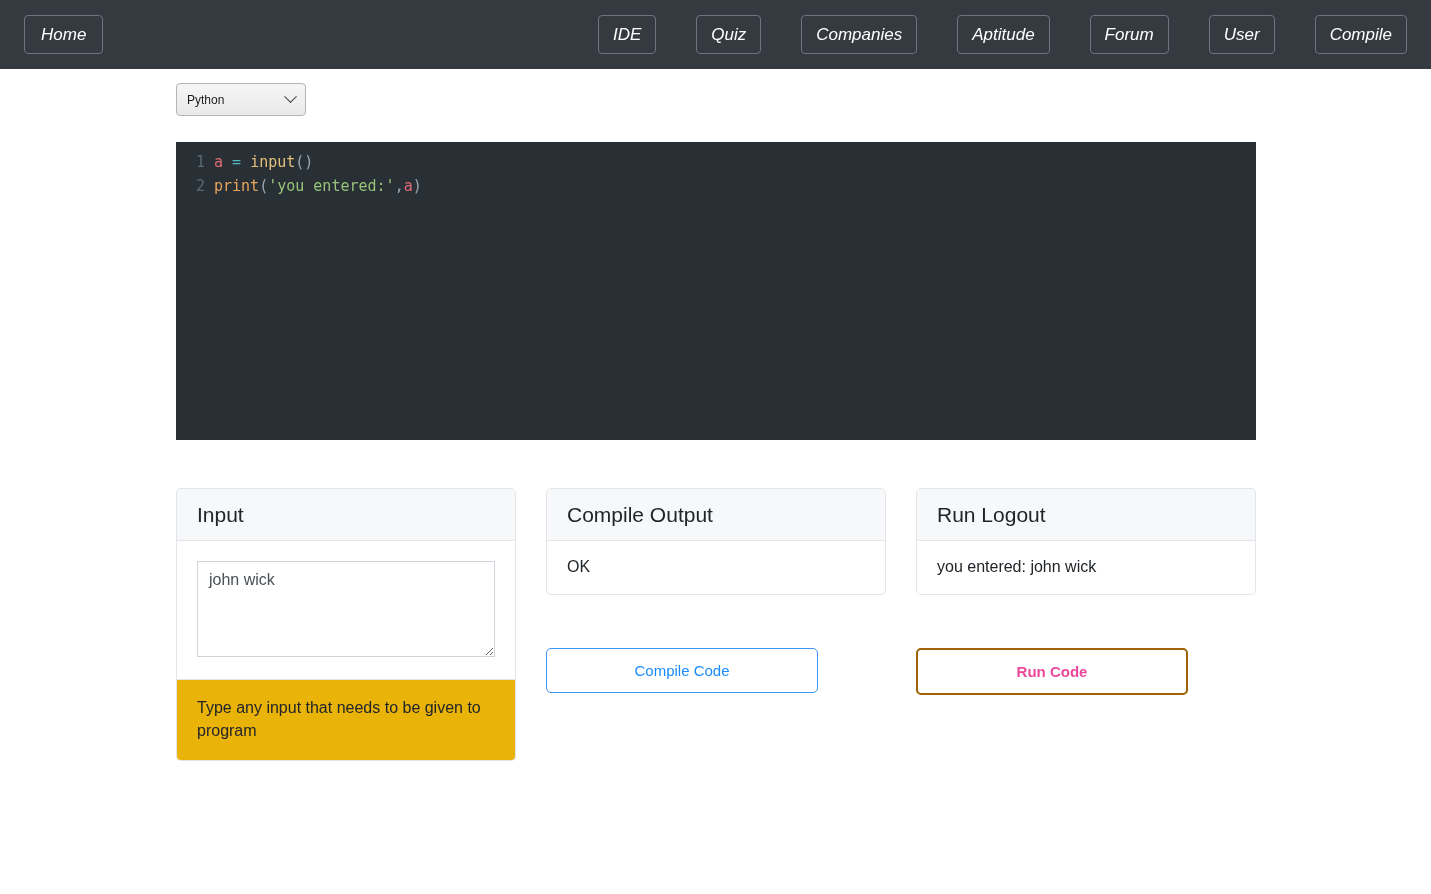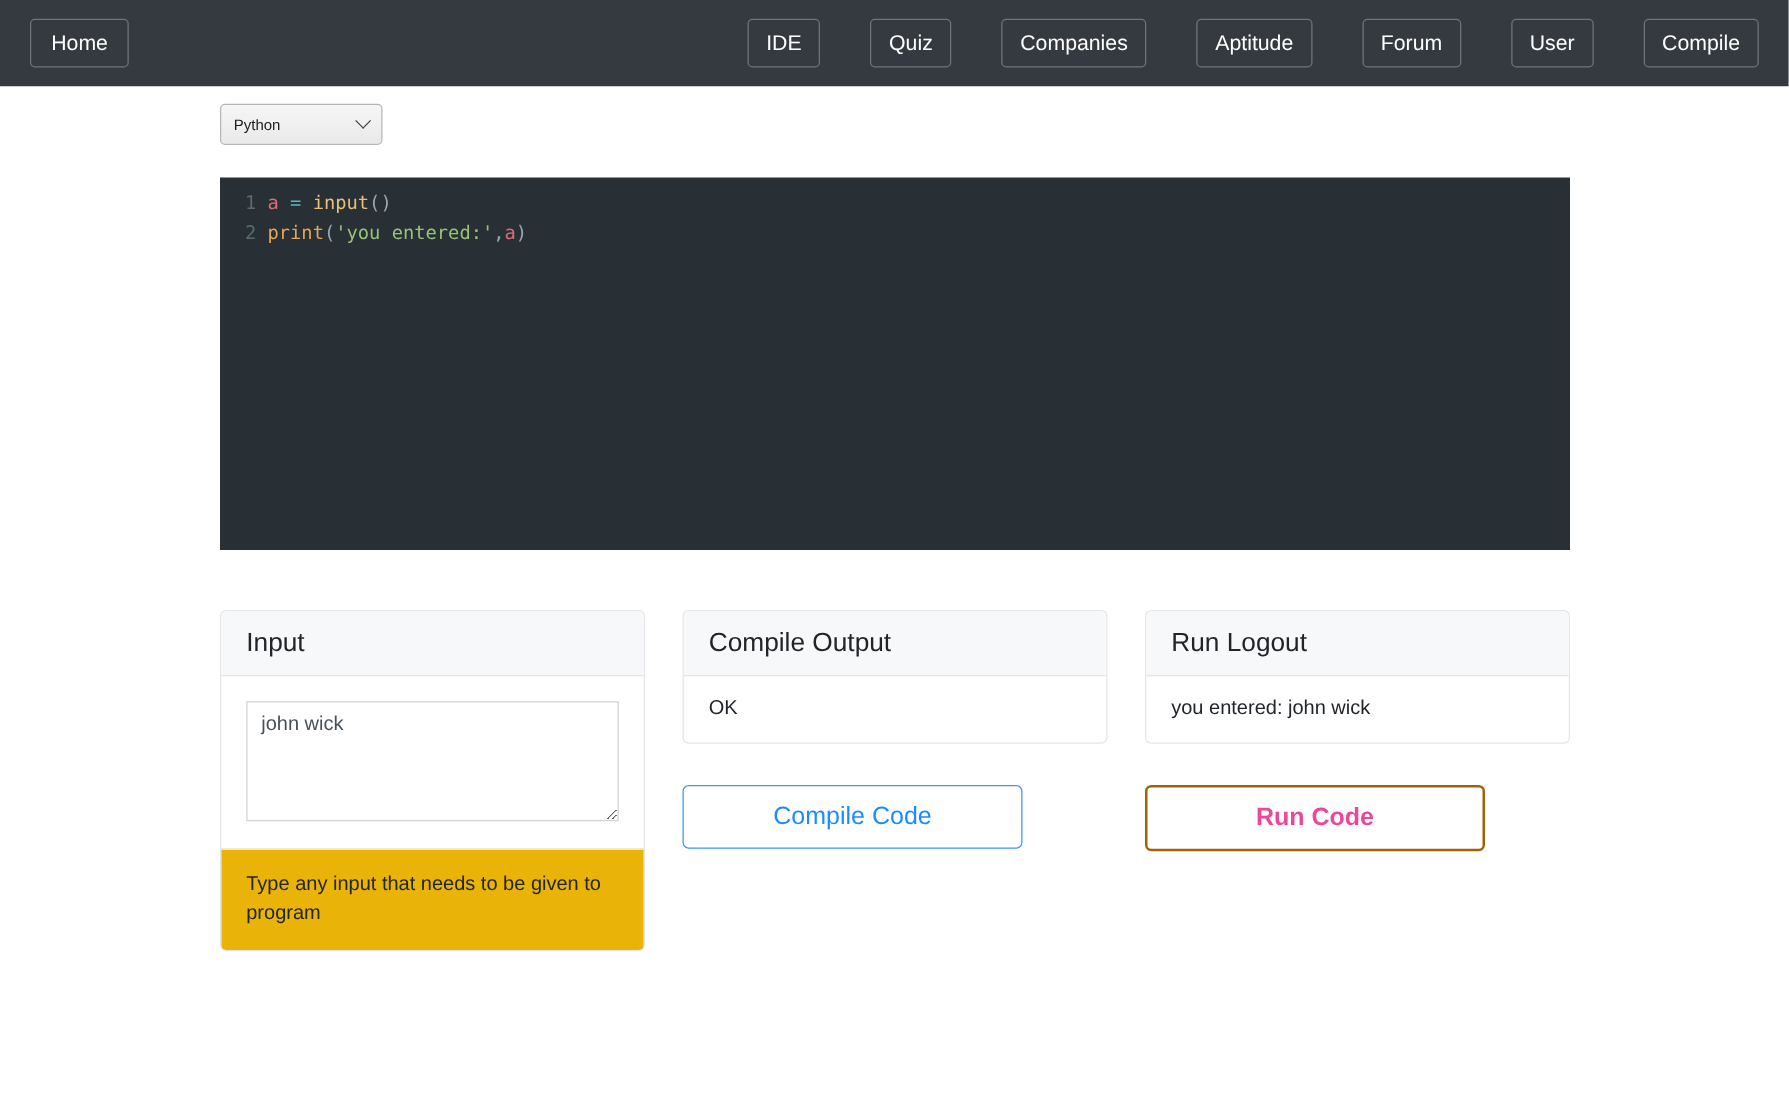--- a/index.html
+++ b/index.html
@@ -26,20 +26,21 @@
     border: 1px solid #6c757d;
     border-radius: 4px;
     color: #ffffff;
     background: transparent;
     font-family: "Liberation Sans", sans-serif;
     font-size: 17px;
     line-height: 1;
     padding: 10px 14px;
     cursor: pointer;
     white-space: nowrap;
+    font-style: italic;
   }
   .nav-btn.home { padding: 10px 16px; }
 
   
   .page { padding: 0 0 0 176px; }
   .page-title {
     font-size: 31px;
     font-weight: 400;
     color: #212529;
     margin: 26px 0 0 0;
@@ -146,23 +147,23 @@
     color: #495057;
     background: #fff;
     resize: both;
     outline: none;
     display: block;
   }
 
   .action-btn {
     display: block;
     width: 272px;
-    margin-top: 33px;
+    margin-top: 53px;
     padding: 13px 0;
-    font-size: 20px;
+    font-size: 15px;
     font-family: "Liberation Sans", sans-serif;
     background: #ffffff;
     border-radius: 5px;
     text-align: center;
     cursor: pointer;
   }
   .btn-compile { border: 1px solid #3d95f5; color: #1a8cff; }
   .btn-run     { border: 2px solid #a16207; color: #ec4899; font-weight: bold; }
 </style>
 </head>

